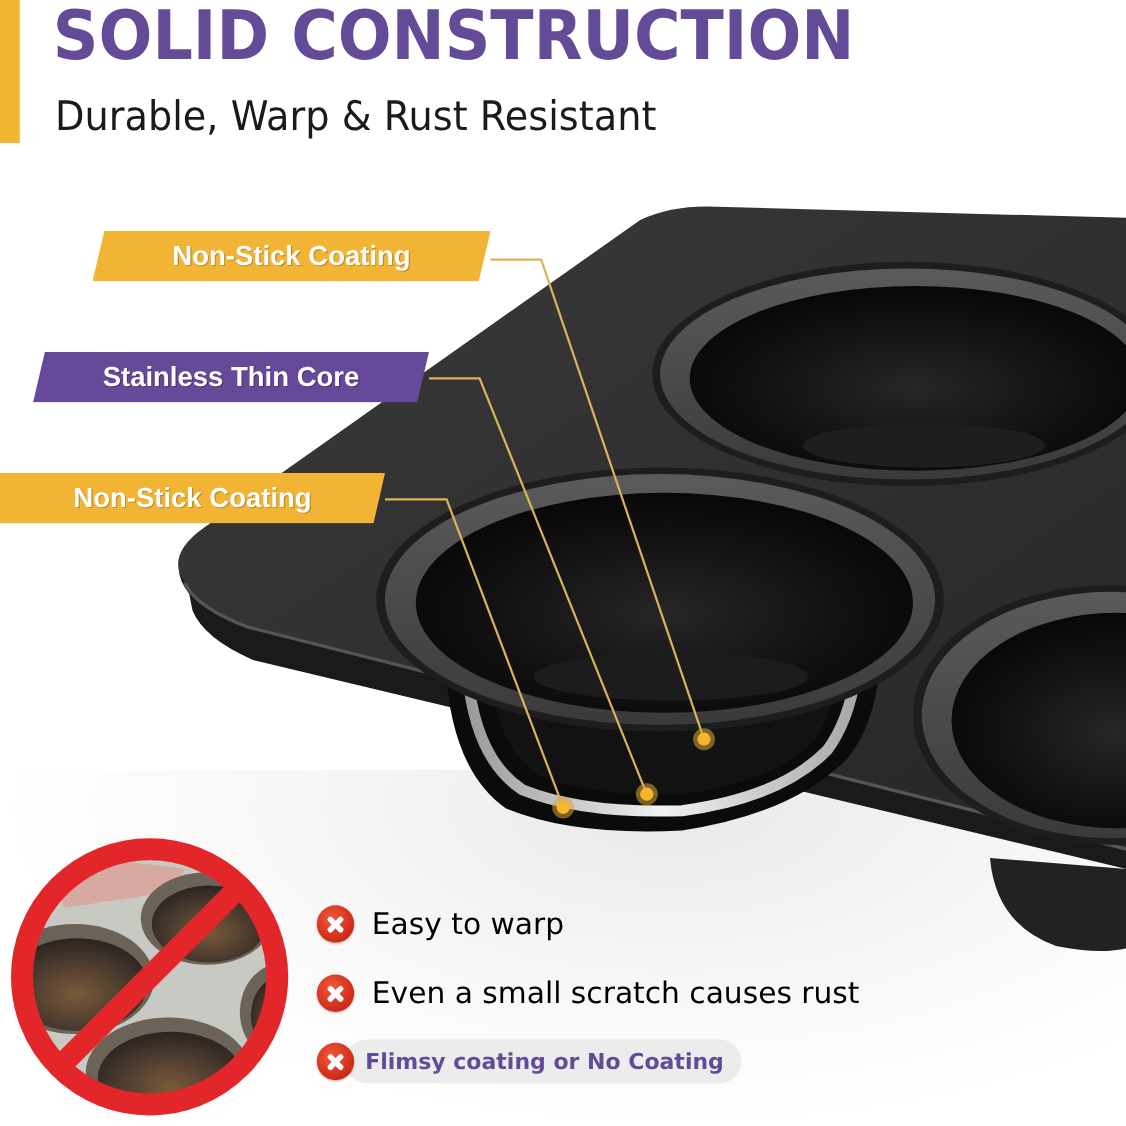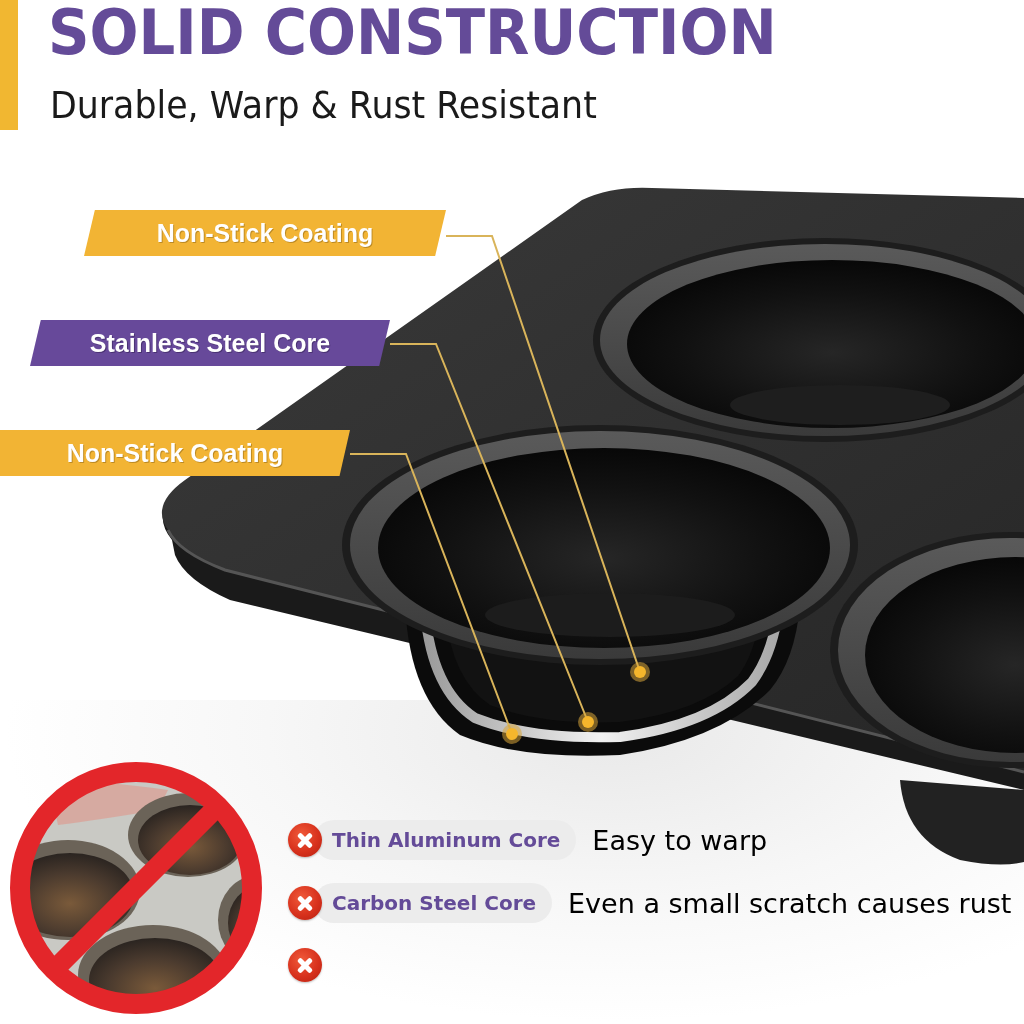--- a/index.html
+++ b/index.html
@@ -149,21 +149,21 @@
     <circle cx="640" cy="672" r="10" fill="#d9a53a" opacity="0.55"></circle>
     <circle cx="640" cy="672" r="6" fill="#f5b62c"></circle>
     <circle cx="588" cy="722" r="10" fill="#d9a53a" opacity="0.55"></circle>
     <circle cx="588" cy="722" r="6" fill="#f5b62c"></circle>
     <circle cx="512" cy="734" r="10" fill="#d9a53a" opacity="0.55"></circle>
     <circle cx="512" cy="734" r="6" fill="#f5b62c"></circle>
   </g>
 </svg>
 
 <div class="callout gold c1">Non-Stick Coating</div>
-<div class="callout purple c2">Stainless Steel Core</div>
+<div class="callout purple c2">Stainless Thin Core</div>
 <div class="callout gold c3">Non-Stick Coating</div>
 
 <svg class="no-sign" viewBox="0 0 256 256" xmlns="http://www.w3.org/2000/svg">
   <defs>
     <clipPath id="inner">
         <circle cx="128" cy="128" r="112"></circle>
       </clipPath>
     <radialGradient id="rust" cx="0.5" cy="0.6" r="0.6">
       <stop offset="0" stop-color="#7a5a3a"></stop>
       <stop offset="0.6" stop-color="#4a3a2e"></stop>
@@ -181,23 +181,22 @@
     <ellipse cx="147" cy="220" rx="66" ry="42" fill="url(#rust)"></ellipse>
     <ellipse cx="250" cy="160" rx="40" ry="45" fill="#6b6358"></ellipse>
     <ellipse cx="252" cy="163" rx="32" ry="37" fill="url(#rust)"></ellipse>
   </g>
   <circle cx="128" cy="128" r="116" fill="none" stroke="#e3262a" stroke-width="20"></circle>
   <line x1="210" y1="46" x2="46" y2="210" stroke="#e3262a" stroke-width="20"></line>
 </svg>
 
 <div class="cmp-row r1">
   <span class="x-icon"></span>
-  <span class="pill">Thin Aluminum Core</span>
   <span class="desc">Easy to warp</span>
 </div>
 <div class="cmp-row r2">
   <span class="x-icon"></span>
-  <span class="pill">Carbon Steel Core</span>
   <span class="desc">Even a small scratch causes rust</span>
 </div>
 <div class="cmp-row r3">
   <span class="x-icon"></span>
+  <span class="pill">Flimsy coating or No Coating</span>
 </div>
 
 </body></html>

